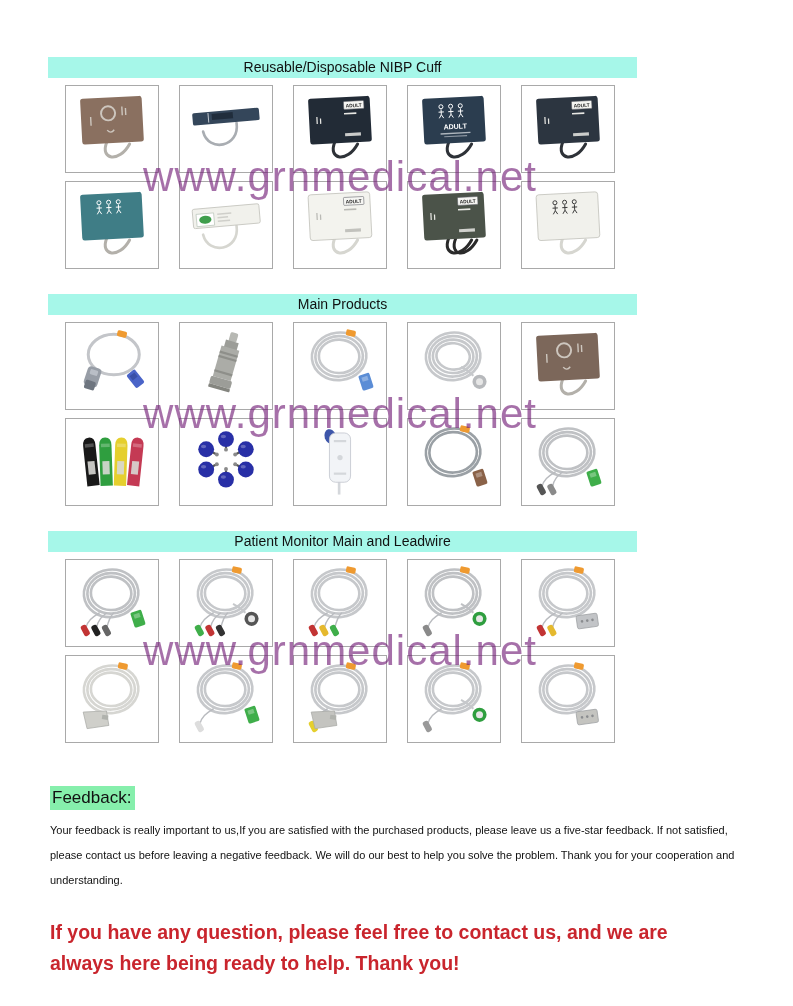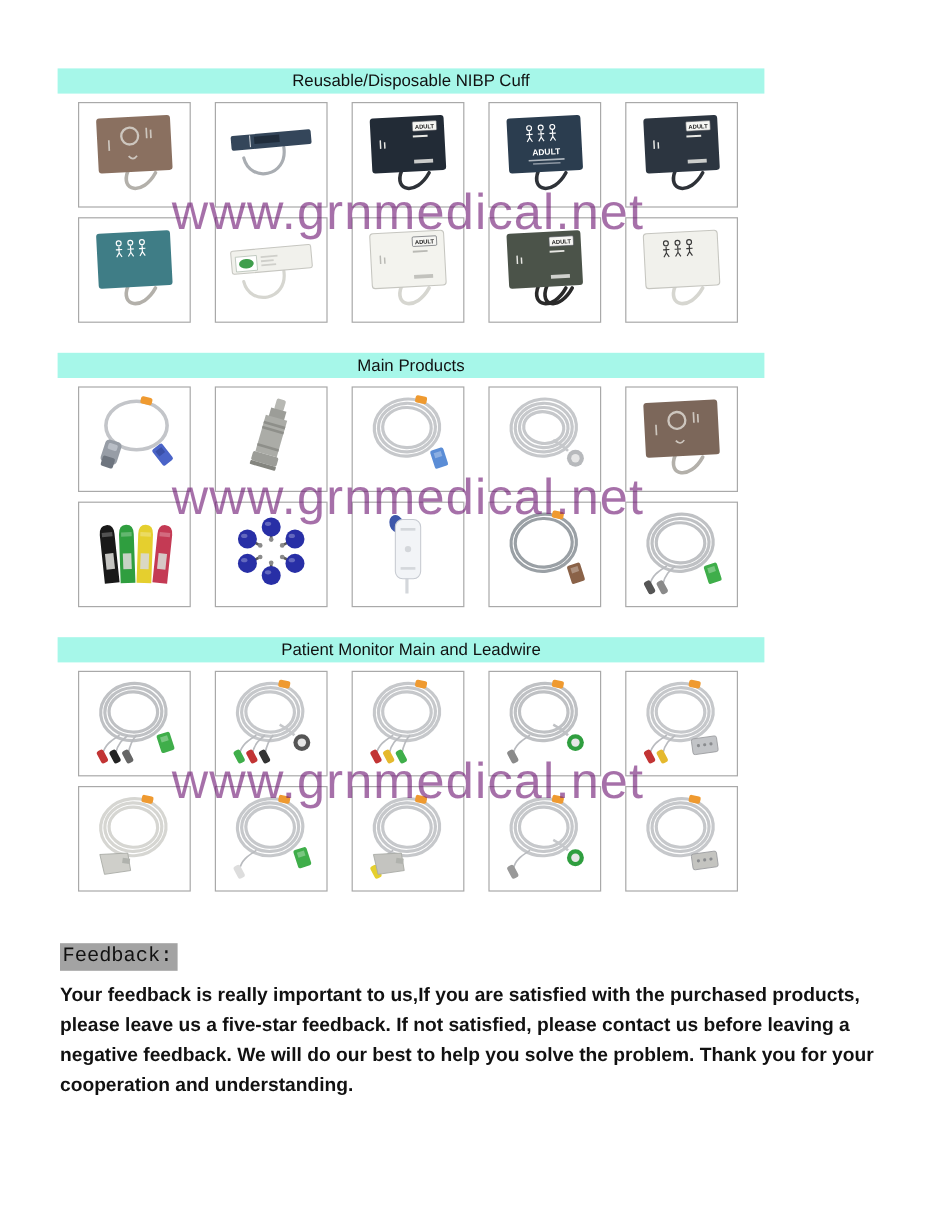--- a/index.html
+++ b/index.html
@@ -9,22 +9,22 @@
   .section-bar{height:21px;background:#a6f7e9;text-align:center;line-height:21px;
     font-size:14px;font-weight:normal;color:#111;}
   .grid-wrap{position:relative;margin-left:17px;margin-top:7px;width:550px;}
   .grid{display:flex;flex-wrap:wrap;column-gap:20px;row-gap:8px;width:550px;}
   .cell{width:94px;height:88px;box-sizing:border-box;border:1px solid #a9a9a9;background:#fff;
     display:flex;align-items:center;justify-content:center;overflow:hidden;}
   .watermark{position:absolute;left:50%;top:50%;transform:translate(-50%,-50%);
     font-size:42px;font-weight:normal;color:#701a75;opacity:.62;letter-spacing:1px;
     white-space:nowrap;pointer-events:none;z-index:5;}
   .feedback{margin-top:43px;margin-left:2px;width:700px;}
-  .fb-heading{display:inline-block;font-size:17px;color:#111;background:#a3a3a3;padding:2px 4px 2px 2px;font-family:Liberation Mono, monospace;}
-  .fb-body{margin:8px 0 0 0;width:692px;font-size:16px;font-weight:bold;color:#111;
+  .fb-heading{display:inline-block;font-size:17px;color:#111;background:#86efac;padding:2px 4px 2px 2px;}
+  .fb-body{margin:8px 0 0 0;width:692px;font-size:11px;font-weight:normal;color:#111;
     line-height:25px;}
   .fb-note{margin:24px 0 0 0;width:668px;font-size:19.5px;font-weight:bold;color:#c9252d;
     line-height:31px;}
 </style>
 </head>
 <body>
 
 <div class="page">
 
   <div class="section">
@@ -519,15 +519,16 @@
             </svg>
           </div>
         </div>
       <div class="watermark">www.grnmedical.net</div>
     </div>
   </div>
 
   <div class="feedback">
     <span class="fb-heading">Feedback:</span>
     <p class="fb-body">Your  feedback is really important to us,If you are satisfied with the purchased products, please leave us a five-star feedback. If not satisfied, please contact us before leaving a negative feedback. We will do our best to help you solve the problem. Thank you for your cooperation and understanding.</p>
+    <p class="fb-note">If you have any question, please feel free to contact us,  and we are always here being ready to help. Thank you!</p>
   </div>
 
 </div>
 
 </body></html>

